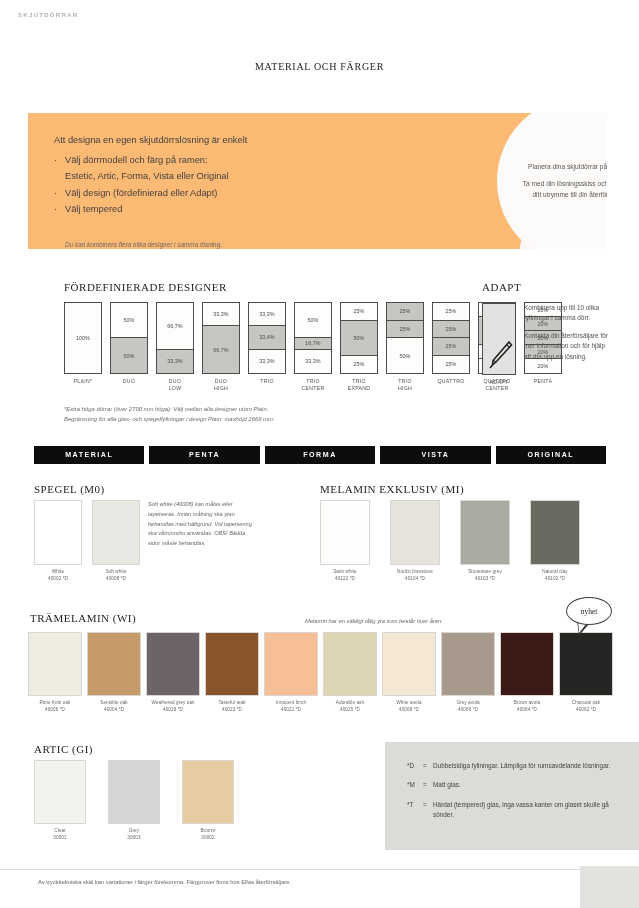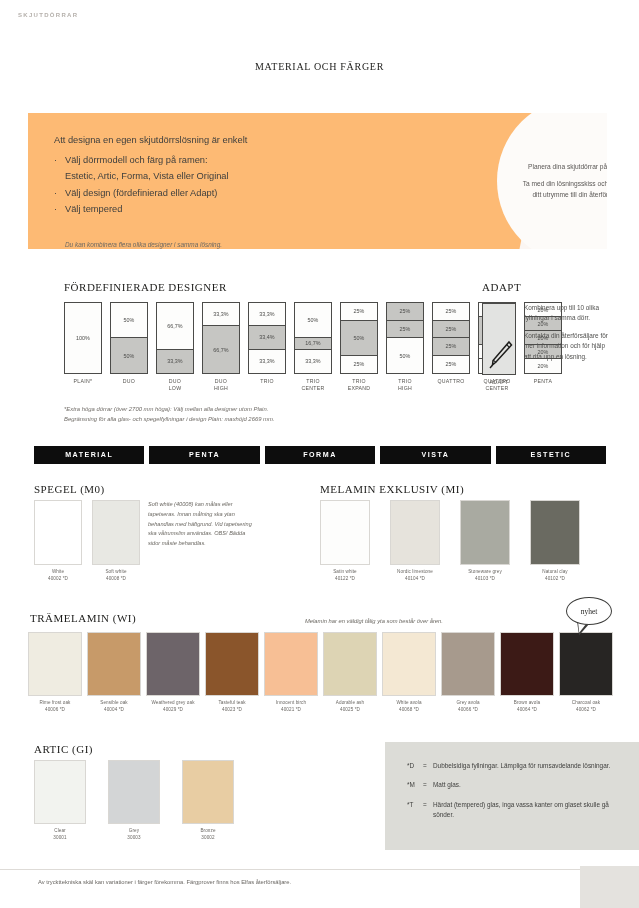--- a/index.html
+++ b/index.html
@@ -322,21 +322,21 @@
   <div class="adapt-text">
     <p>Kombinera upp till 10 olika fyllningar i samma dörr.</p>
     <p>Kontakta din återförsäljare för mer information och för hjälp att rita upp en lösning.</p>
   </div>
 
   <div class="tabs" id="tabs">
       <div class="tab">MATERIAL</div>
       <div class="tab">PENTA</div>
       <div class="tab">FORMA</div>
       <div class="tab">VISTA</div>
-      <div class="tab">ESTETIC</div>
+      <div class="tab">ORIGINAL</div>
     </div>
 
   <div class="sec-head" id="m0-head">SPEGEL (M0)</div>
   <div class="swatches" id="m0-row">
       <div class="sw" style="width: 48px;">
         <div class="chip" style="width: 48px; height: 65px; background: rgb(255, 255, 255);"></div>
         <div class="nm">White</div>
         <div class="cd">40002 *D</div>
       </div>
       <div class="sw" style="width: 48px;">

